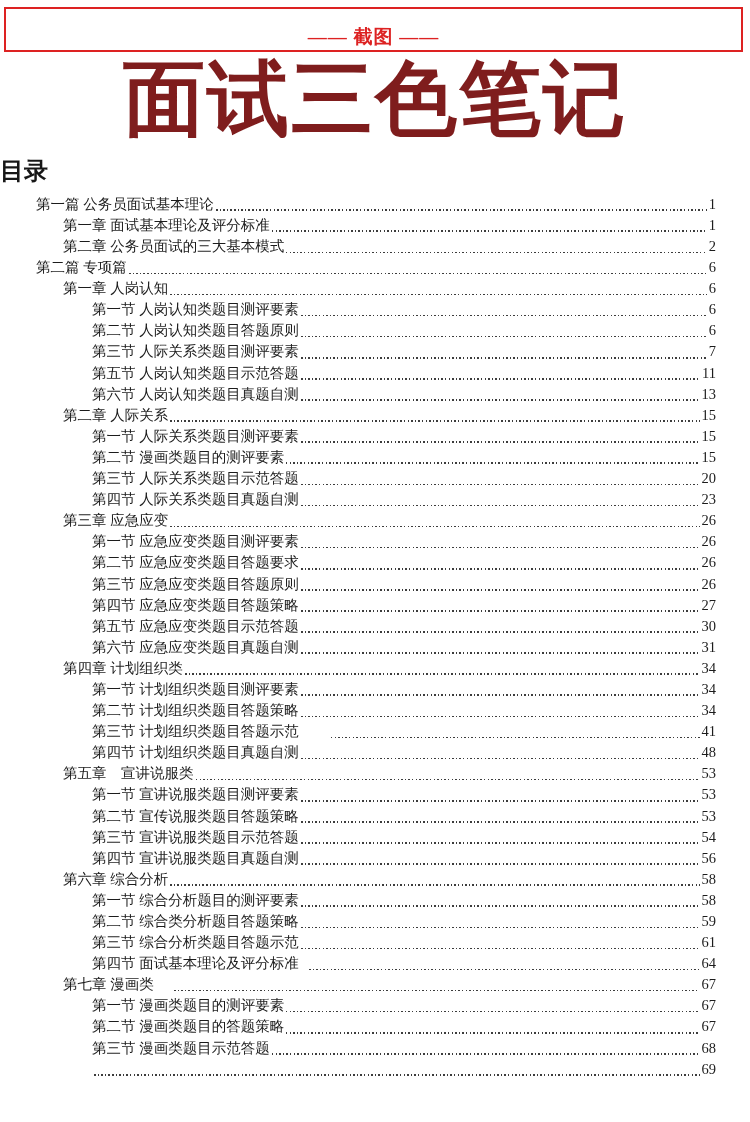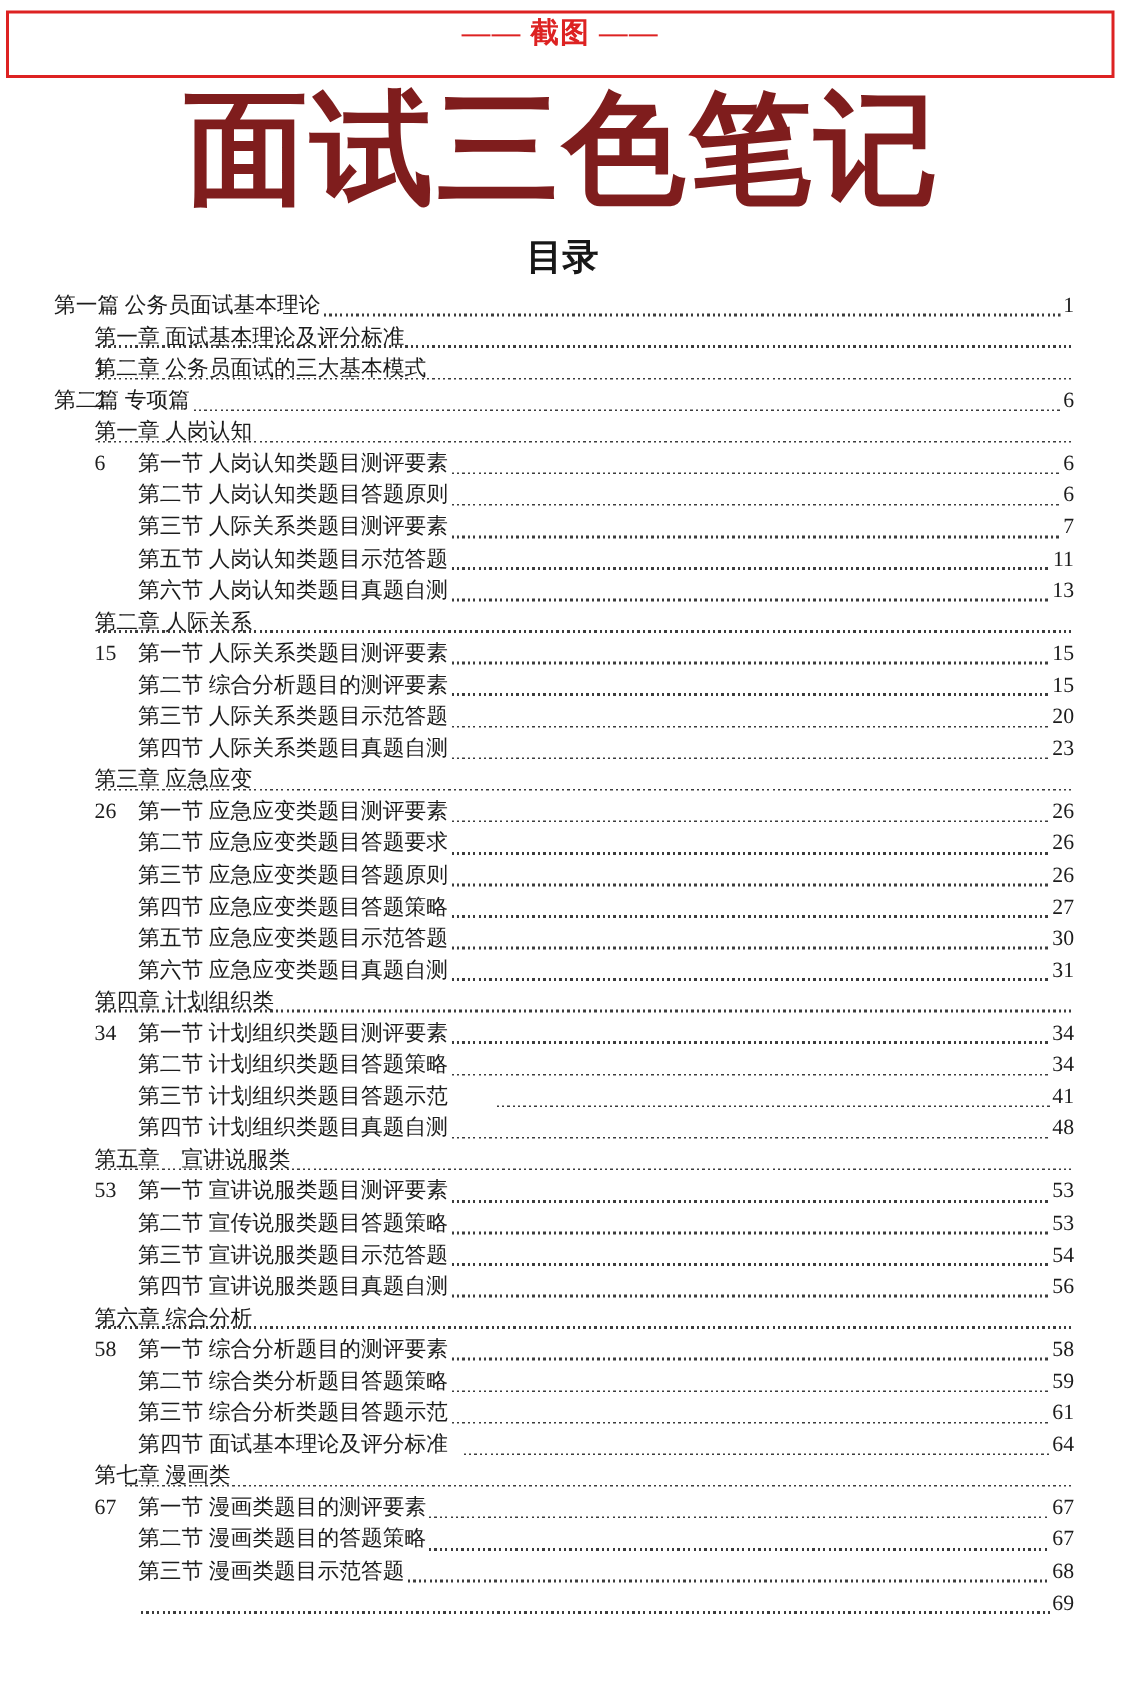--- a/index.html
+++ b/index.html
@@ -4,43 +4,43 @@
 <style>
   * { margin:0; padding:0; box-sizing:border-box; }
   html,body { background:#ffffff; }
   .page {
     position:relative; width:750px; height:1122px; margin:0 auto;
     background:#ffffff; overflow:hidden; color:#1c1c1c;
     font-family:"Liberation Serif","DejaVu Serif",serif;
   }
   .stamp-box {
     position:absolute; left:4px; top:7px; width:739px; height:45px;
-    border:2px solid #e03434; display:flex; align-items:flex-start; justify-content:center;
+    border:2px solid #e03434; display:flex; align-items:flex-end; justify-content:center;
   }
   .stamp-label {
     color:#dd2222; font-weight:bold; font-size:19px; letter-spacing:1px;
     font-family:"Liberation Serif","DejaVu Serif",serif;
   }
   .doc-title {
     margin-top:54px; text-align:center;
     font-size:82px; font-weight:bold; line-height:1.12; letter-spacing:2px;
     color:#7f1d1d; white-space:nowrap;
   }
   .toc-heading {
-    margin-top:9px; text-align:center;
+    margin-top:9px; text-align:left;
     font-size:24px; font-weight:bold; color:#171717;
   }
   .toc {
     margin-top:7px; padding-left:36px; padding-right:34px;
   }
   .toc-row {
     display:flex; align-items:flex-start; height:21.1px; font-size:14.5px;
     line-height:21.1px; white-space:nowrap;
   }
-  .toc-row.lvl2 { padding-left:27px;flex-direction:column; }
+  .toc-row.lvl2 { padding-left:27px; }
   .toc-row.lvl3 { padding-left:56px; }
   .toc-title { flex:0 0 auto; }
   .leader { flex:1 1 auto; position:relative; margin:0 2px; min-width:8px; align-self:stretch; }
   .leader::after {
     content:""; position:absolute; left:0; right:0; bottom:4px; height:1.6px;
     background-image:repeating-linear-gradient(to right,
       #3c3c3c 0, #3c3c3c 1.5px, transparent 1.5px, transparent 3.6px);
   }
   .pg { flex:0 0 auto; font-size:14.5px; }
 </style>
@@ -112,21 +112,21 @@
       <span class="toc-title">第二章 人际关系</span>
       <span class="leader"></span>
       <span class="pg">15</span>
     </div>
       <div class="toc-row lvl3">
       <span class="toc-title">第一节 人际关系类题目测评要素</span>
       <span class="leader"></span>
       <span class="pg">15</span>
     </div>
       <div class="toc-row lvl3">
-      <span class="toc-title">第二节 综合分析题目的测评要素</span>
+      <span class="toc-title">第二节 漫画类题目的测评要素</span>
       <span class="leader"></span>
       <span class="pg">15</span>
     </div>
       <div class="toc-row lvl3">
       <span class="toc-title">第三节 人际关系类题目示范答题</span>
       <span class="leader"></span>
       <span class="pg">20</span>
     </div>
       <div class="toc-row lvl3">
       <span class="toc-title">第四节 人际关系类题目真题自测</span>

